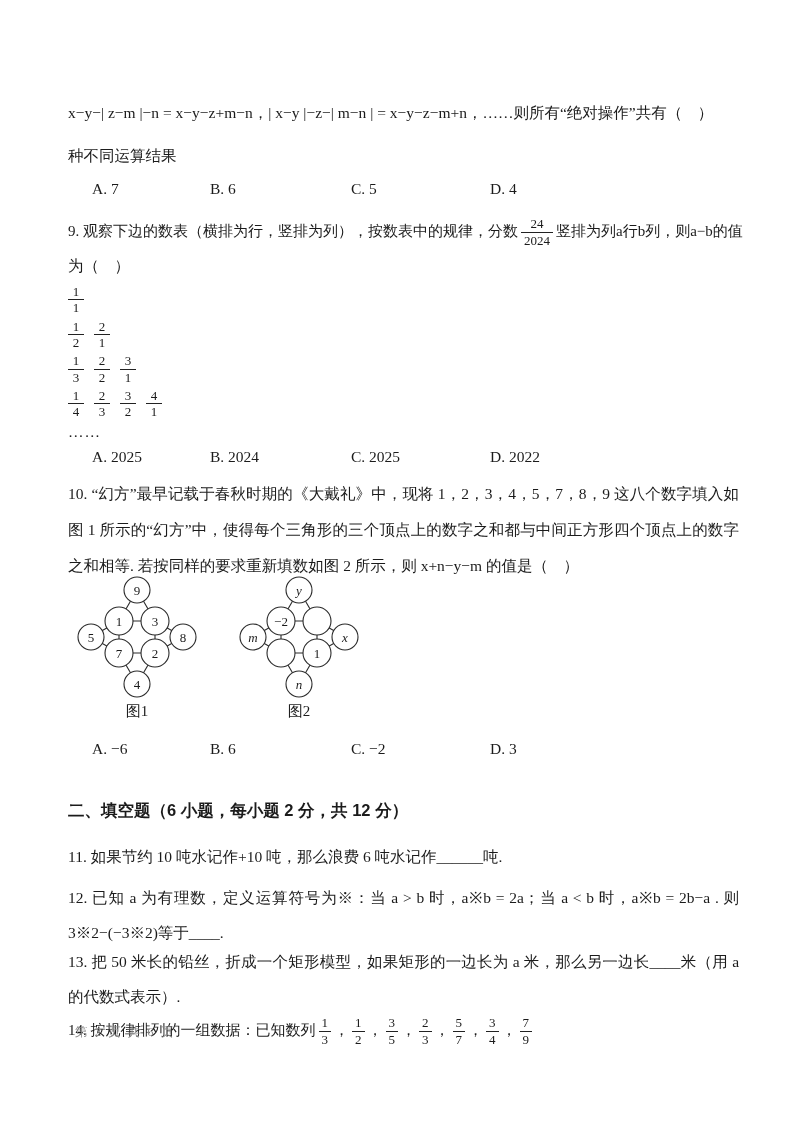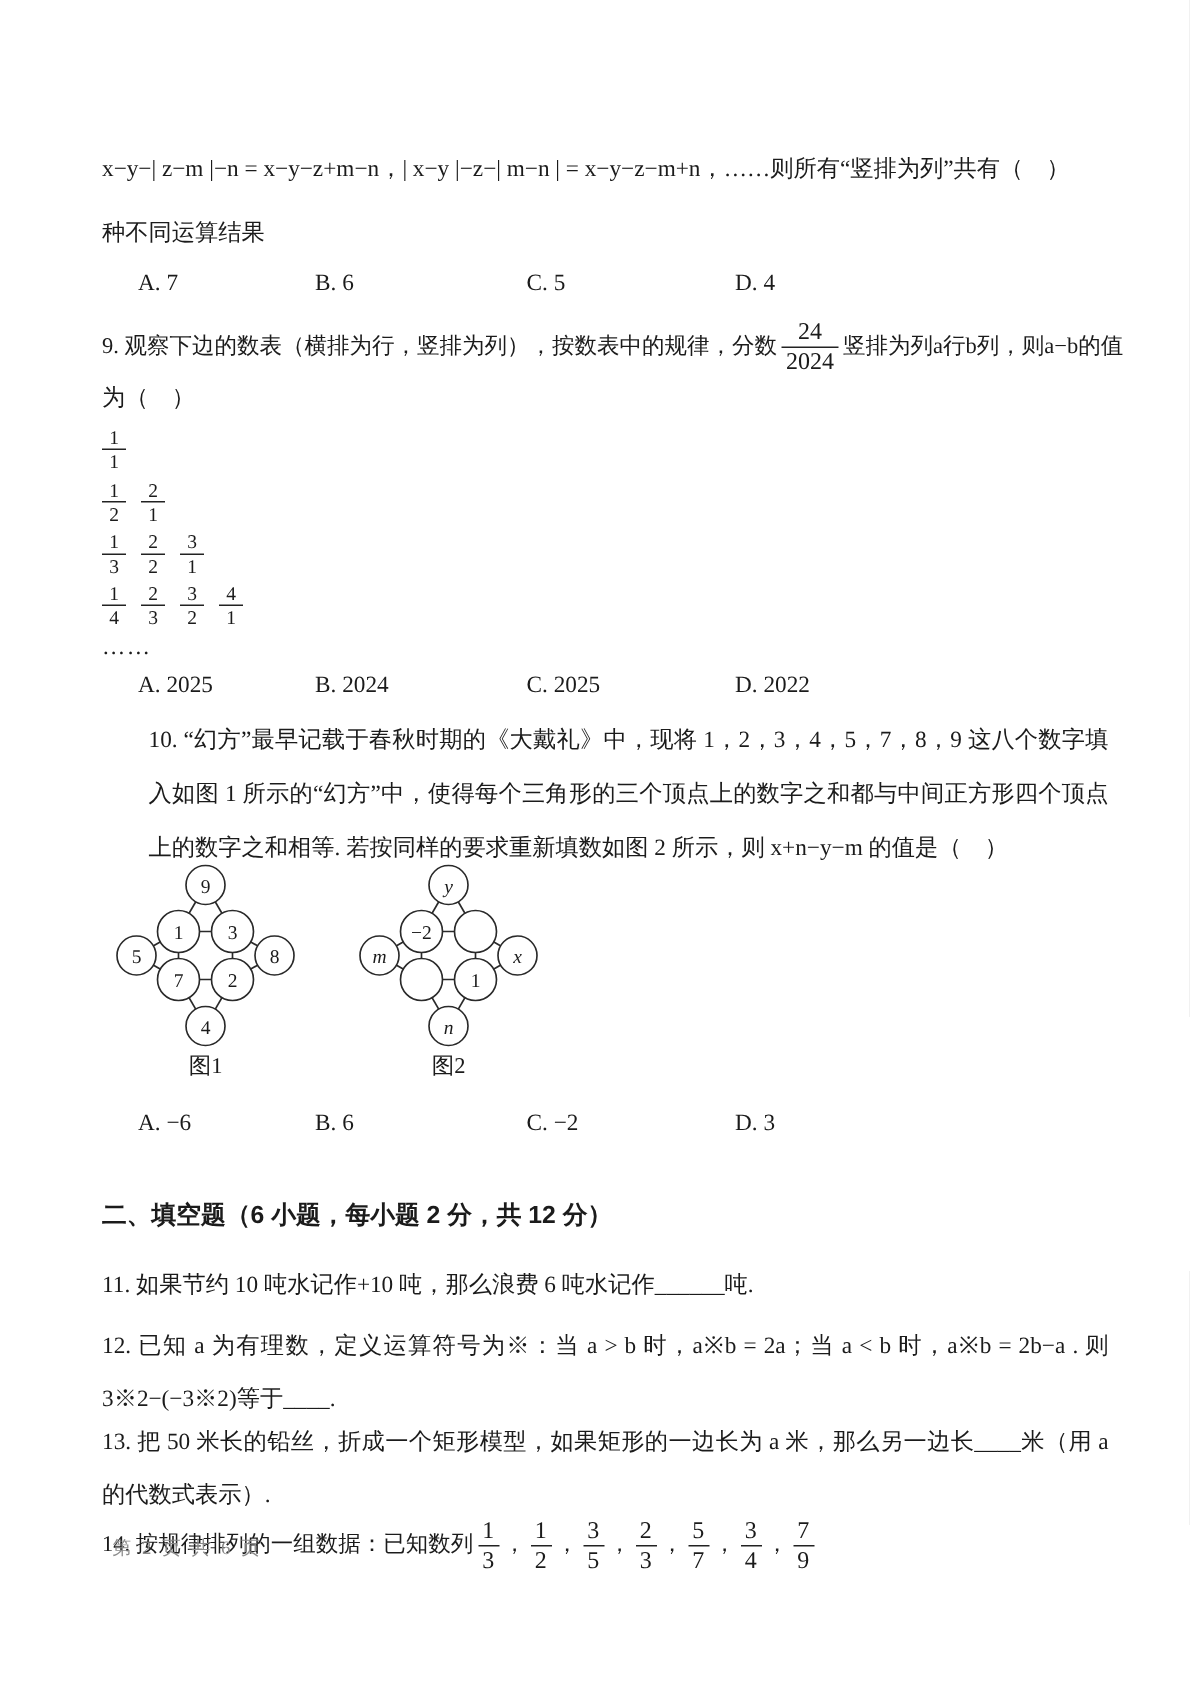--- a/index.html
+++ b/index.html
@@ -5,38 +5,38 @@
   html,body{margin:0;padding:0;background:#e8e8e8;}
   .page{position:relative;width:793px;height:1122px;margin:0 auto;background:#ffffff;
         font-family:"Liberation Serif","DejaVu Serif",serif;color:#1b1b1b;overflow:hidden;}
   .content{padding:0 54px 0 68px;font-size:15.5px;}
   p{margin:0;}
   .math{}
   .line{line-height:24px;}
   
   .opts{display:grid;grid-template-columns:118px 141px 139px 1fr;padding-left:24px;line-height:24px;}
   
-  .frac{display:inline-flex;flex-direction:column;text-align:center;font-size:16px;line-height:1.2;
+  .frac{display:inline-flex;flex-direction:column;text-align:center;font-size:13px;line-height:1.2;
         vertical-align:middle;margin:0 3px;}
   .frac .fn{border-bottom:1px solid #222;padding:0 3px;}
   .frac .fd{padding:0 3px;}
   
   #q8l1{padding-top:101px;white-space:nowrap;line-height:24px;}
   #q8l2{margin-top:19px;}
   #q8opts{margin-top:9px;}
   
   #q9l1{margin-top:7px;line-height:46px;white-space:nowrap;font-size:15px;}
   #q9l2{line-height:24px;}
   .ftable{margin-top:6px;}
   .frow{margin-bottom:3px;}
   .ftable .frac{font-size:13px;line-height:1.18;min-width:16px;margin:0 10px 0 0;}
   .dots{margin-top:2px;line-height:18px;letter-spacing:1px;}
   #q9opts{margin-top:4px;}
   
-  #q10p{margin-top:7px;line-height:36px;text-align:justify;margin-left:31px;}
+  #q10p{margin-top:7px;line-height:36px;text-align:justify;}
   .figures{display:flex;gap:12px;margin:-10px 0 0 -6px;}
   .figures figure{margin:0;text-align:center;}
   .figures svg{display:block;}
   .figures line{stroke:#2a2a2a;stroke-width:1.1;}
   .figures circle{fill:#ffffff;stroke:#2a2a2a;stroke-width:1.1;}
   .figures text{font-size:13px;fill:#1b1b1b;text-anchor:middle;
                 font-family:"Liberation Serif","DejaVu Serif",serif;}
   .figures text.it{font-style:italic;}
   figcaption{font-size:15px;margin-top:2px;line-height:20px;}
   #q10opts{margin-top:16px;}
@@ -52,21 +52,21 @@
   .f-left{position:absolute;left:75px;top:7px;font-size:12.5px;letter-spacing:2px;color:#8b8b8b;}
   .f-center{position:absolute;left:0;right:0;top:2px;text-align:center;color:#9a9a9a;
             font-family:"Liberation Sans","DejaVu Sans",sans-serif;font-size:17px;}
 </style>
 </head>
 <body>
 
 <div class="page">
   <main class="content">
 
-    <p id="q8l1" class="line"><span class="math">x−y−| z−m |−n = x−y−z+m−n</span><span>，</span><span class="math">| x−y |−z−| m−n | = x−y−z−m+n</span><span>，……则所有“竖排为列”共有（　）</span></p>
+    <p id="q8l1" class="line"><span class="math">x−y−| z−m |−n = x−y−z+m−n</span><span>，</span><span class="math">| x−y |−z−| m−n | = x−y−z−m+n</span><span>，……则所有“绝对操作”共有（　）</span></p>
     <p id="q8l2" class="line">种不同运算结果</p>
     <div id="q8opts" class="opts">
       <span>A. 7</span>
       <span>B. 6</span>
       <span>C. 5</span>
       <span>D. 4</span>
     </div>
 
     <p id="q9l1"><span>9. 观察下边的数表（横排为行，竖排为列），按数表中的规律，分数</span><span class="frac">
           <span class="fn">24</span>

